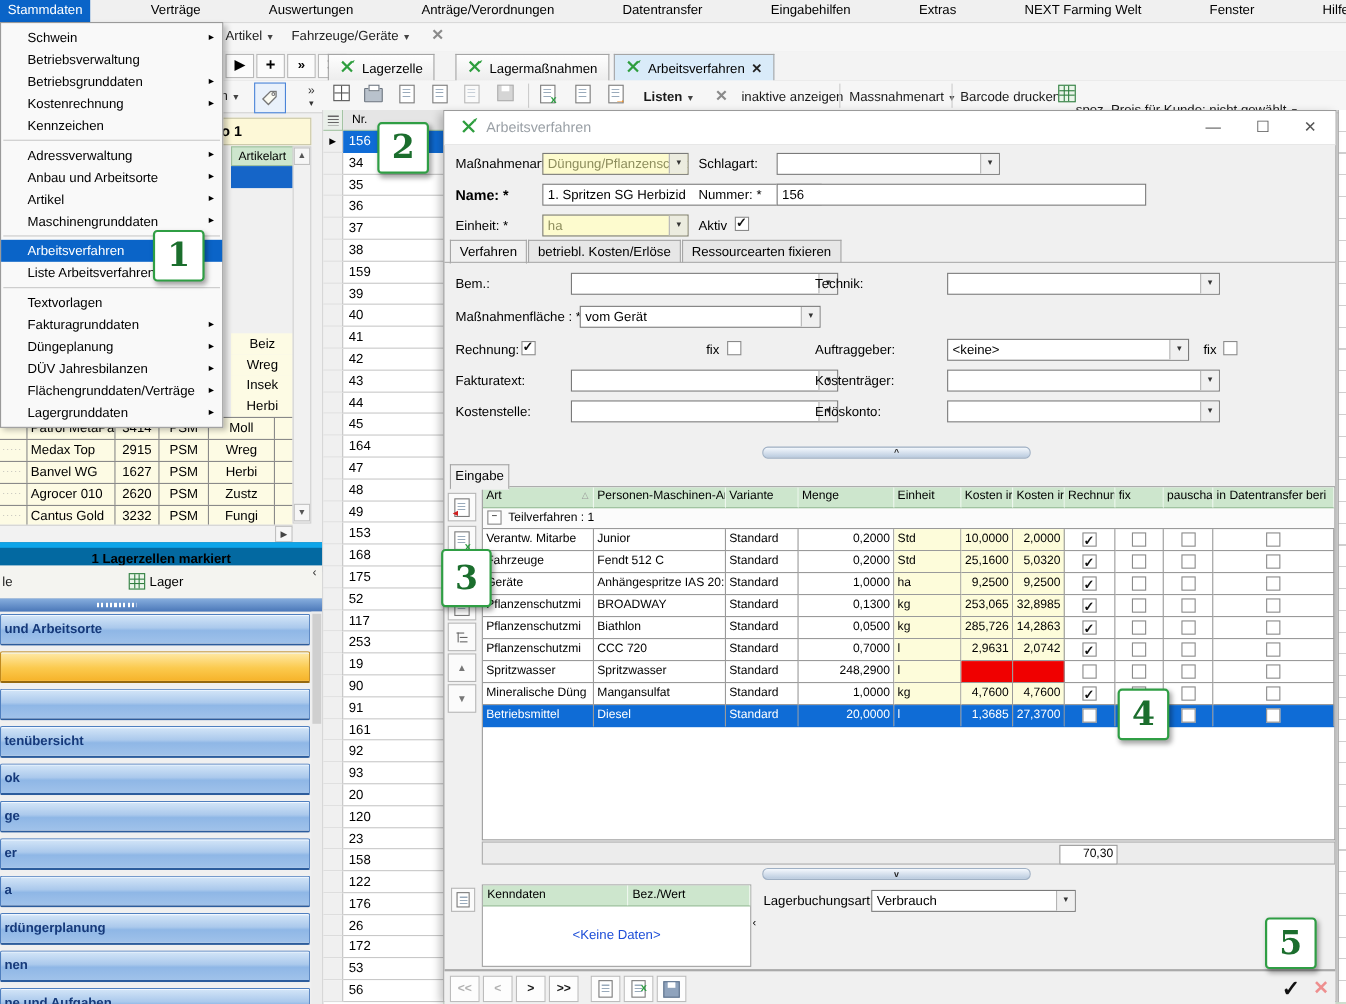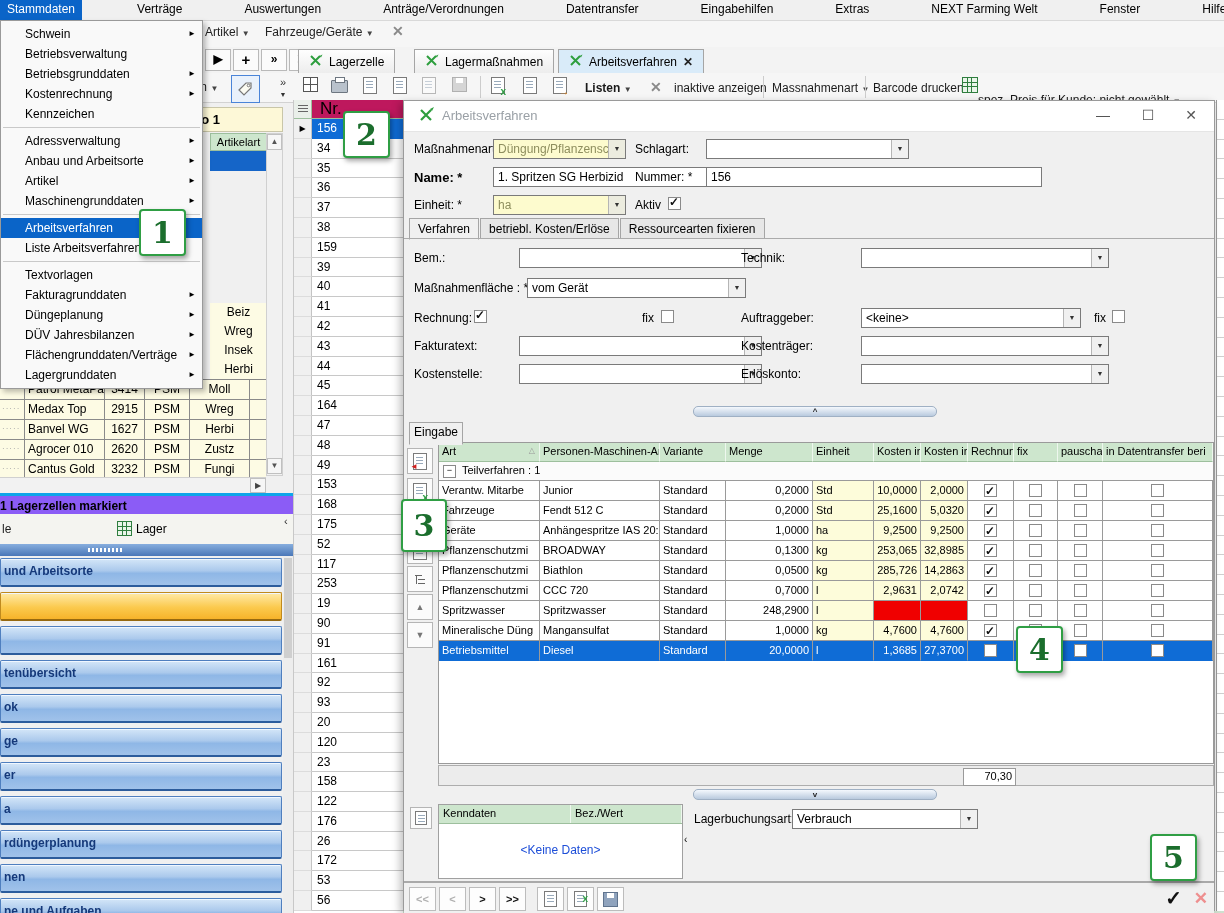--- a/index.html
+++ b/index.html
@@ -68,41 +68,41 @@
   .lp-rows{position:absolute;left:0;top:379px;width:266px;background:#fdfbe4;border-top:1px solid #888;}
   .lp-row{display:grid;grid-template-columns:25px 80px 40px 45px 60px;height:19px;line-height:18px;border-bottom:1px solid #8a8a8a;font-size:12px;}
   .lp-row>div{border-right:1px solid #8a8a8a;overflow:hidden;white-space:nowrap;}
   .lp-gut{color:#aaa;font-size:8px;letter-spacing:1px;padding-left:2px;}
   .lp-name{padding-left:3px;}
   .lp-c{text-align:center;}
   .lp-vscroll{position:absolute;left:266px;top:133px;width:17px;height:343px;background:#f1f1f1;border:1px solid #d0d0d0;box-sizing:border-box;}
   .sbtn{position:absolute;left:0;width:15px;height:16px;background:#f6f6f6;border:1px solid #c0c0c0;box-sizing:border-box;text-align:center;font-size:8px;color:#555;line-height:14px;}
   .lp-hscroll{position:absolute;left:0;top:477px;width:266px;height:16px;background:#f2f2f2;border-top:1px solid #d0d0d0;}
   .lp-hbtn{position:absolute;right:0;top:0;width:16px;height:15px;background:#f6f6f6;border:1px solid #c0c0c0;box-sizing:border-box;text-align:center;font-size:8px;color:#444;line-height:13px;}
-  .lp-status{position:absolute;left:0;top:493px;width:293px;height:21px;background:#8b5cf6;border-top:3px solid #0ea5e9;border-bottom:1px solid #bdbaa0;font-weight:bold;line-height:20px;}
+  .lp-status{position:absolute;left:0;top:493px;width:293px;height:21px;background:#0369a1;border-top:5px solid #0ea5e9;border-bottom:1px solid #bdbaa0;text-align:center;font-weight:bold;line-height:20px;}
   .lp-footer{position:absolute;left:0;top:514px;width:293px;height:30px;background:#f4f4f0;border-bottom:1px solid #c8c8c8;}
   .lp-foot-frag{position:absolute;left:2px;top:8px;color:#222;}
   .lp-lager{position:absolute;left:117px;top:7px;display:flex;gap:4px;align-items:center;}
   .hsplit{position:absolute;left:0;top:544px;width:293px;height:12px;background:linear-gradient(#87aede,#4a77b8);}
   .hsplit .dots{position:absolute;left:88px;top:4px;width:36px;height:4px;
     background:repeating-linear-gradient(90deg,#fff 0 2px,transparent 2px 4px);}
 
   
   #sidebar{position:absolute;left:0;top:558px;width:282px;}
   .bar{height:26px;border-radius:2px;margin-bottom:5px;background:linear-gradient(180deg,#d4e6f8 0%,#abc9ec 45%,#8fb7e6 55%,#a0c2ea 100%);border:1px solid #4f7fbf;border-bottom:2px solid #2c5c9c;color:#15397a;font-weight:bold;line-height:24px;padding-left:3px;box-shadow:inset 0 1px 0 #f0f7ff;}
   .bar.selected{background:linear-gradient(180deg,#ffeaa9 0%,#fbca4e 55%,#f6b32a 100%);border-color:#c08a1e;border-bottom-color:#96690f;}
   .sb-scroll{position:absolute;left:283px;top:556px;width:10px;height:357px;background:#ededed;}
   .sb-thumb{position:absolute;left:1px;top:2px;width:8px;height:100px;background:#cfcfcf;}
   .lp-collapse{position:absolute;left:284px;top:515px;font-size:11px;color:#333;}
 
   
   .nr-panel{position:absolute;left:293px;top:100px;width:112px;height:813px;background:#fff;border-left:1px solid #c8c8c8;}
   .nr-head{display:flex;height:19px;}
   .nr-hmark{width:17px;background:#e9efe9;border-right:1px solid #9dbf9d;border-bottom:1px solid #9dbf9d;display:flex;align-items:center;justify-content:center;}
-  .nr-hlab{flex:1;background:#be185d;border-bottom:1px solid #9dbf9d;font-size:17px;padding-left:8px;line-height:18px;}
+  .nr-hlab{flex:1;background:#e5e5e5;border-bottom:1px solid #9dbf9d;font-size:11px;padding-left:8px;line-height:18px;}
   .nr-row{display:flex;height:19.8px;box-sizing:border-box;}
   .nr-mark{width:17px;background:#f0f0f0;border-right:1px solid #c4c4c4;border-bottom:1px solid #dcdcdc;font-size:8px;text-align:center;line-height:19px;}
   .nr-val{flex:1;border-bottom:1px solid #c8c8c8;padding-left:5px;line-height:19px;font-size:12px;}
   .nr-row.sel .nr-val{background:#0f6cd6;color:#fff;border-bottom-color:#0f6cd6;}
 
   
   .dialog{position:absolute;left:403px;top:100px;width:812px;height:811px;background:#f0f0f0;border:1px solid #9a9a9a;box-sizing:border-box;box-shadow:-3px 3px 8px rgba(0,0,0,.25);z-index:10;}
   .dlg-title{position:absolute;left:0;top:0;width:100%;height:30px;background:#ffffff;border-bottom:1px solid #e5e5e5;}
   .dlg-title .ttl{position:absolute;left:38px;top:7px;color:#9aa0a6;font-size:13px;}
   .dlg-ico{position:absolute;left:14px;top:6px;}

